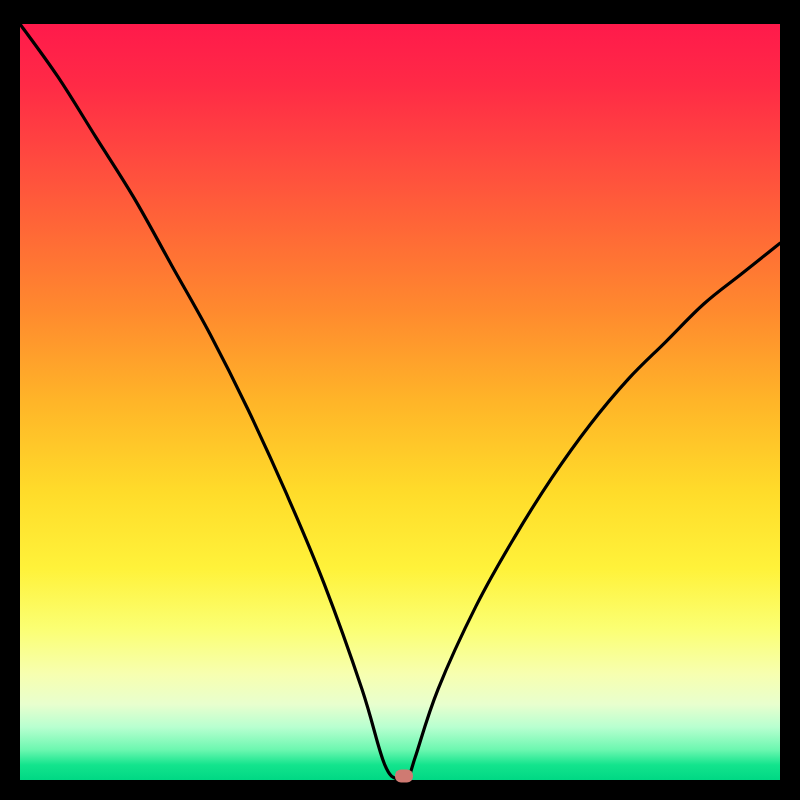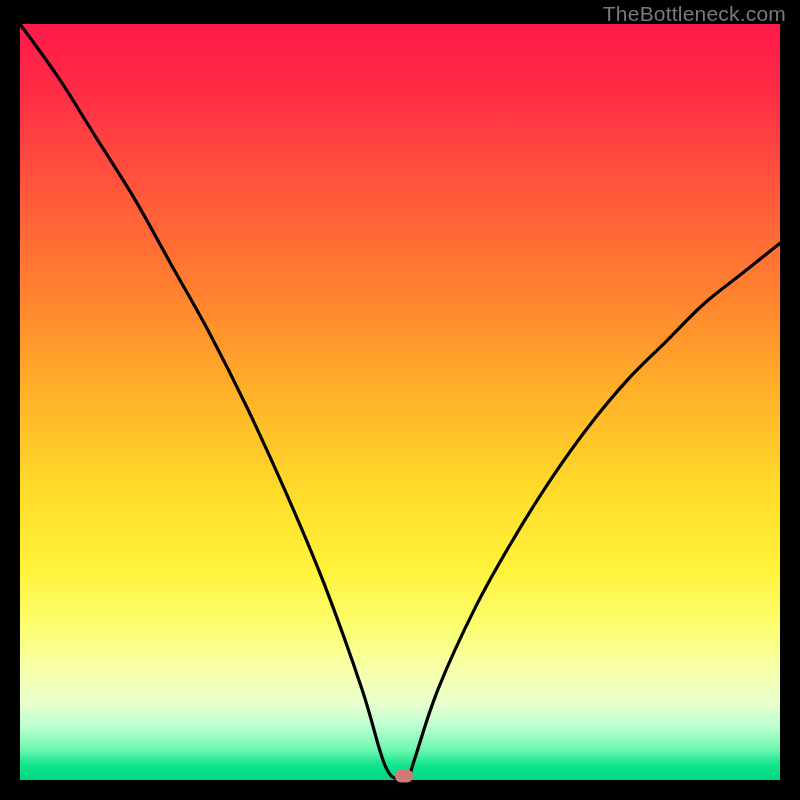--- a/index.html
+++ b/index.html
@@ -67,21 +67,20 @@
     background: #cf7a72;
     border-radius: 6px;
     z-index: 3;
     transform: translate(-50%, -50%);
   }
 </style>
 </head>
 <body>
 
 <div class="frame">
-  <div class="watermark">TheBottleneck.com</div>
 
   <div class="plot-area">
     <svg class="curve" viewBox="0 0 760 756" preserveAspectRatio="none">
       <path id="curve-path" d="M 0.00 0.00 C 6.84 9.53, 24.32 32.51, 38.00 52.92 C 51.68 73.33, 62.32 91.63, 76.00 113.40 C 89.68 135.17, 100.32 150.75, 114.00 173.88 C 127.68 197.01, 138.32 217.43, 152.00 241.92 C 165.68 266.41, 176.32 284.10, 190.00 309.96 C 203.68 335.82, 214.32 356.98, 228.00 385.56 C 241.68 414.14, 252.32 437.42, 266.00 468.72 C 279.68 500.02, 290.32 524.06, 304.00 559.44 C 317.68 594.82, 331.06 632.62, 342.00 665.28 C 352.94 697.94, 357.96 724.55, 364.80 740.88 C 371.64 757.21, 375.90 753.28, 380.00 756.00 C 384.10 758.72, 384.86 760.08, 387.60 756.00 C 390.34 751.92, 389.73 749.65, 395.20 733.32 C 400.67 716.99, 407.06 692.50, 418.00 665.28 C 428.94 638.06, 442.32 609.34, 456.00 582.12 C 469.68 554.90, 480.32 537.21, 494.00 514.08 C 507.68 490.95, 518.32 474.01, 532.00 453.60 C 545.68 433.19, 556.32 418.37, 570.00 400.68 C 583.68 382.99, 594.32 370.29, 608.00 355.32 C 621.68 340.35, 632.32 331.13, 646.00 317.52 C 659.68 303.91, 670.32 291.97, 684.00 279.72 C 697.68 267.47, 708.32 260.37, 722.00 249.48 C 735.68 238.59, 753.16 224.68, 760.00 219.24" fill="none" stroke="#000" stroke-width="3.2" stroke-linejoin="round" stroke-linecap="round"></path>
     </svg>
     <div id="min-marker" class="marker" style="left: 383.8px; top: 752px;"></div>
   </div>
 </div>
 
 </body></html>

